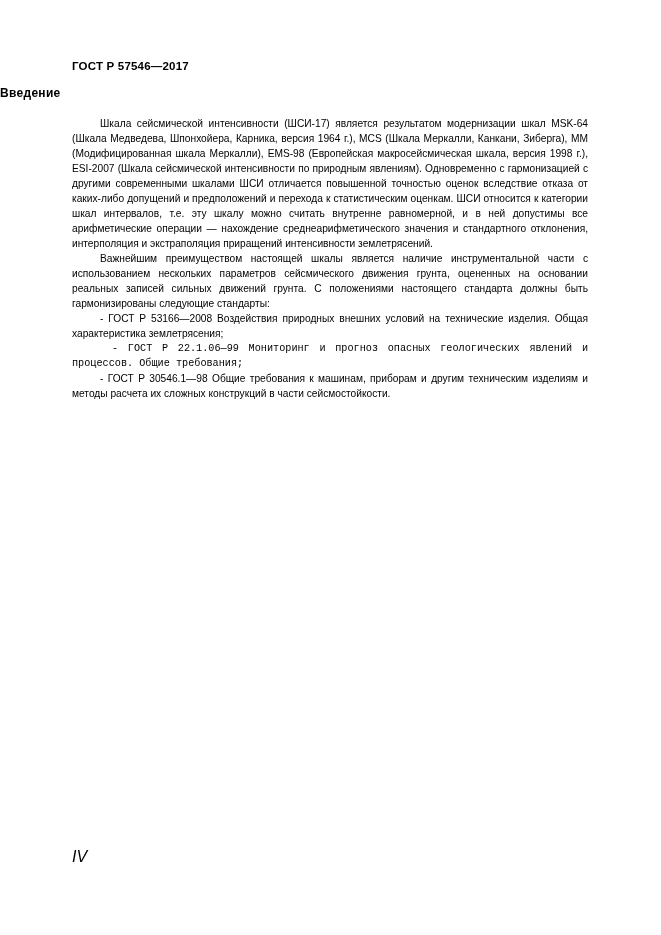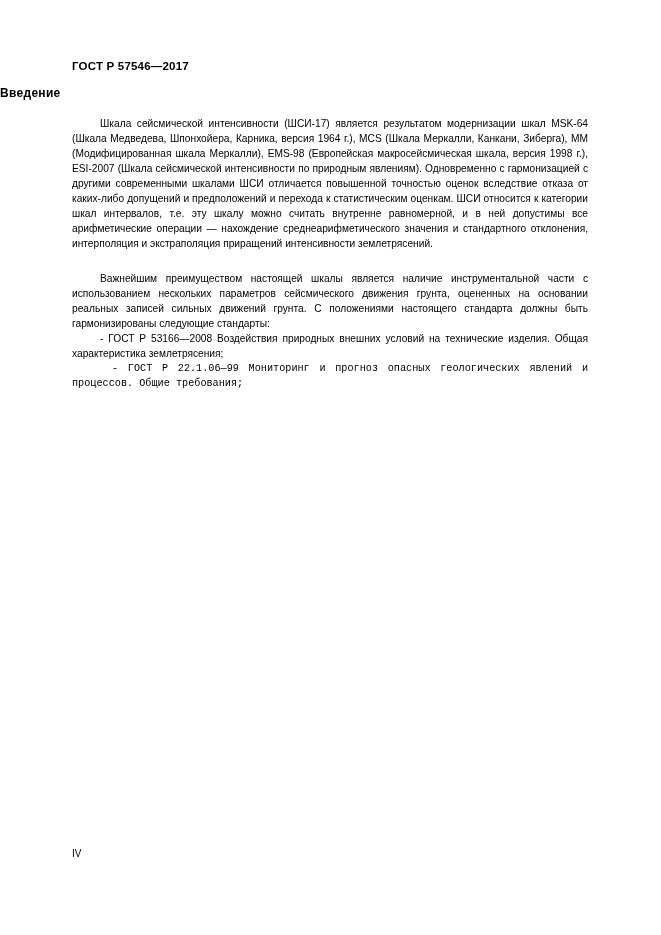--- a/index.html
+++ b/index.html
@@ -52,49 +52,50 @@
     text-align: justify;
   }
   .para {
     margin: 0 0 0 0;
     text-indent: 28px;
     text-align: justify;
     text-justify: inter-word;
   }
   .para.spaced {
     text-indent: 28px;
-    margin-top: 20px;
   }
   .list-item {
     margin: 0;
     text-indent: 28px;
     text-align: justify;
   }
   .list-item.wide-indent {
     text-indent: 40px;
     font-family: Liberation Mono, monospace;
   }
   .page-number {
     position: absolute;
     left: 72px;
     top: 848px;
-    font-size: 10px;
+    font-size: 16px;
+    font-style: italic;
   }
 </style>
 </head>
 <body>
 
 <div class="page">
 
   <div class="doc-header">ГОСТ Р 57546—2017</div>
 
   <div class="doc-title">Введение</div>
 
   <div class="content">
     <p class="para">Шкала сейсмической интенсивности (ШСИ-17) является результатом модернизации шкал MSK-64 (Шкала Медведева, Шпонхойера, Карника, версия 1964 г.), MCS (Шкала Меркалли, Канкани, Зиберга), MM (Модифицированная шкала Меркалли), EMS-98 (Европейская макросейсмическая шкала, версия 1998 г.), ESI-2007 (Шкала сейсмической интенсивности по природным явлениям). Одновременно с гармонизацией с другими современными шкалами ШСИ отличается повышенной точностью оценок вследствие отказа от каких-либо допущений и предположений и перехода к статистическим оценкам. ШСИ относится к категории шкал интервалов, т.е. эту шкалу можно считать внутренне равномерной, и в ней допустимы все арифметические операции — нахождение среднеарифметического значения и стандартного отклонения, интерполяция и экстраполяция приращений интенсивности землетрясений.</p>
     <p class="para spaced">Важнейшим преимуществом настоящей шкалы является наличие инструментальной части с использованием нескольких параметров сейсмического движения грунта, оцененных на основании реальных записей сильных движений грунта. С положениями настоящего стандарта должны быть гармонизированы следующие стандарты:</p>
     <p class="list-item">- ГОСТ Р 53166—2008 Воздействия природных внешних условий на технические изделия. Общая характеристика землетрясения;</p>
     <p class="list-item wide-indent">- ГОСТ Р 22.1.06—99 Мониторинг и прогноз опасных геологических явлений и процессов. Общие требования;</p>
+    <p class="list-item">- ГОСТ Р 30546.1—98 Общие требования к машинам, приборам и другим техническим изделиям и методы расчета их сложных конструкций в части сейсмостойкости.</p>
   </div>
 
   <div class="page-number">IV</div>
 
 </div>
 
 </body></html>

